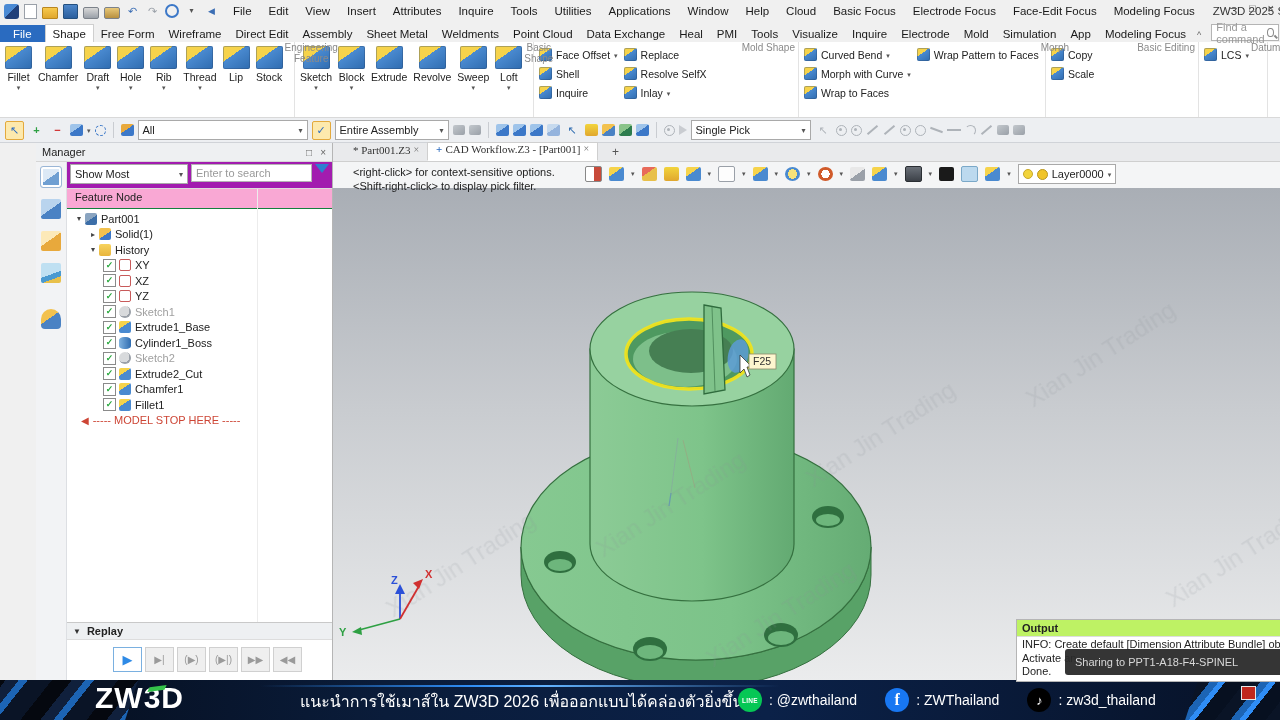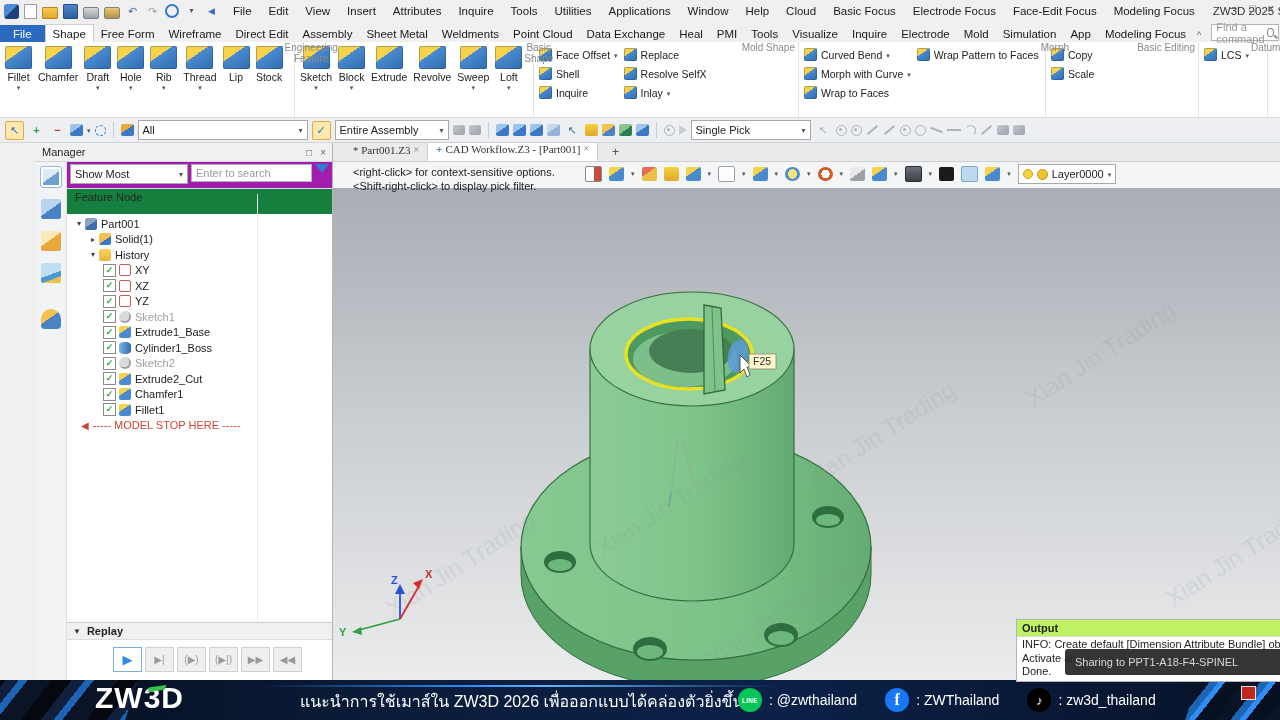--- a/index.html
+++ b/index.html
@@ -69,21 +69,21 @@
   .dock{width:30px;background:#f2f3f5;border-right:1px solid #dddfe3;display:flex;flex-direction:column;align-items:center;padding-top:5px;}
   .dkico{width:20px;height:20px;border-radius:2px;margin-bottom:12px;background:linear-gradient(145deg,#b9d4ee 0 50%,#4a82c4 50%);}
   .dkico.active{outline:1px solid #9ab6d6;background:linear-gradient(145deg,#dce9f6 0 50%,#6f9fd2 50%);box-shadow:0 0 0 2px #fff inset;}
   .dkico.d3{background:linear-gradient(145deg,#fce9b8 0 45%,#e8a93c 45%);}
   .dkico.d4{background:linear-gradient(160deg,#bfe0f2 0 55%,#4a9ad0 55% 75%,#e8c04a 75%);margin-bottom:26px;}
   .dkico.d5{background:linear-gradient(145deg,#f2c14e 0 45%,#4a82c4 45%);border-radius:50% 50% 4px 4px;}
   .mgr-content{flex:1;display:flex;flex-direction:column;background:#fff;min-width:0;}
   .mgr-filter{height:22px;display:flex;align-items:flex-start;gap:3px;padding:2px 3px;background:#a21caf;border-bottom:1px solid #ddd;}
   .mgr-filter .combo{width:108px;font-size:11px;}
   .searchbox{flex:1;height:16px;border:1px solid #b4b4b4;background:#fff;font-size:11px;color:#999;padding:0 4px;display:flex;align-items:center;}
-  .tree-head{height:17px;font-size:11px;color:#222;padding:2px 0 0 8px;border-bottom:6px solid #15803d;background:#15803d;}
+  .tree-head{height:17px;font-size:11px;color:#222;padding:2px 0 0 8px;border-bottom:1px solid #15803d;background:#f9a8d4;}
   .tree{flex:1;position:relative;font-size:11px;color:#222;padding-top:2px;}
   .tree::after{content:"";position:absolute;left:190px;top:-20px;bottom:0;border-left:1px solid #ececec;}
   .trow{display:flex;align-items:center;height:15.5px;white-space:nowrap;}
   .exp{width:12px;text-align:center;font-size:8px;color:#444;}
   .cb{width:11px;height:11px;border:1px solid #8a8a8a;background:#fff;font-size:9px;line-height:11px;text-align:center;color:#27a83c;font-weight:bold;margin-right:3px;flex:0 0 auto;}
   .ticon{width:12px;height:12px;border-radius:2px;margin-right:4px;flex:0 0 auto;background:linear-gradient(145deg,#f6d34b 0 40%,#4a8ad0 40%);}
   .t-asm{background:linear-gradient(145deg,#8aa4c0 0 50%,#3c6ea8 50%);}
   .t-solid{background:linear-gradient(145deg,#f2c14e 0 55%,#3c78c8 55%);}
   .t-folder{background:linear-gradient(#f7d35e,#e8b53c);}
   .t-plane{background:#fff;border:1px solid #c85a5a;box-sizing:border-box;}

